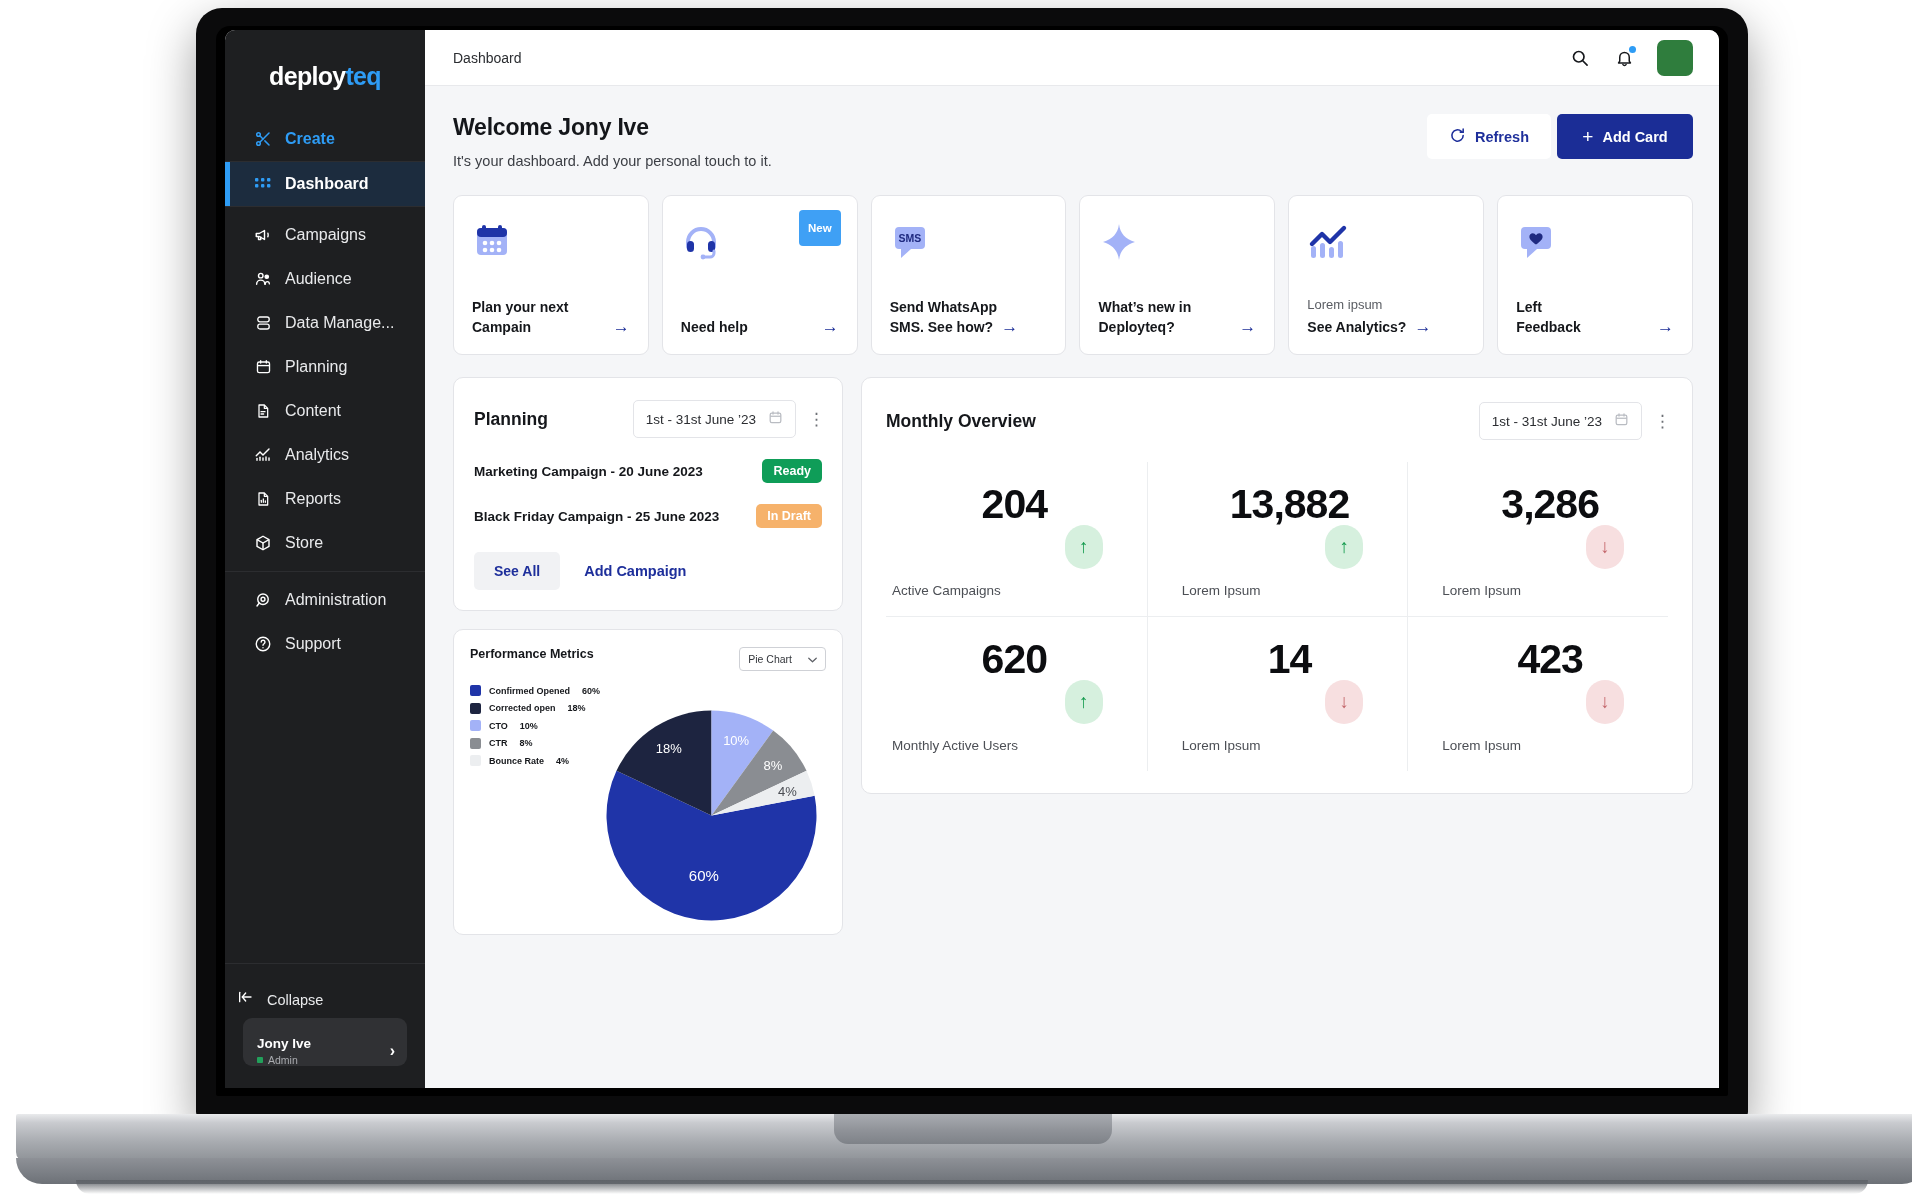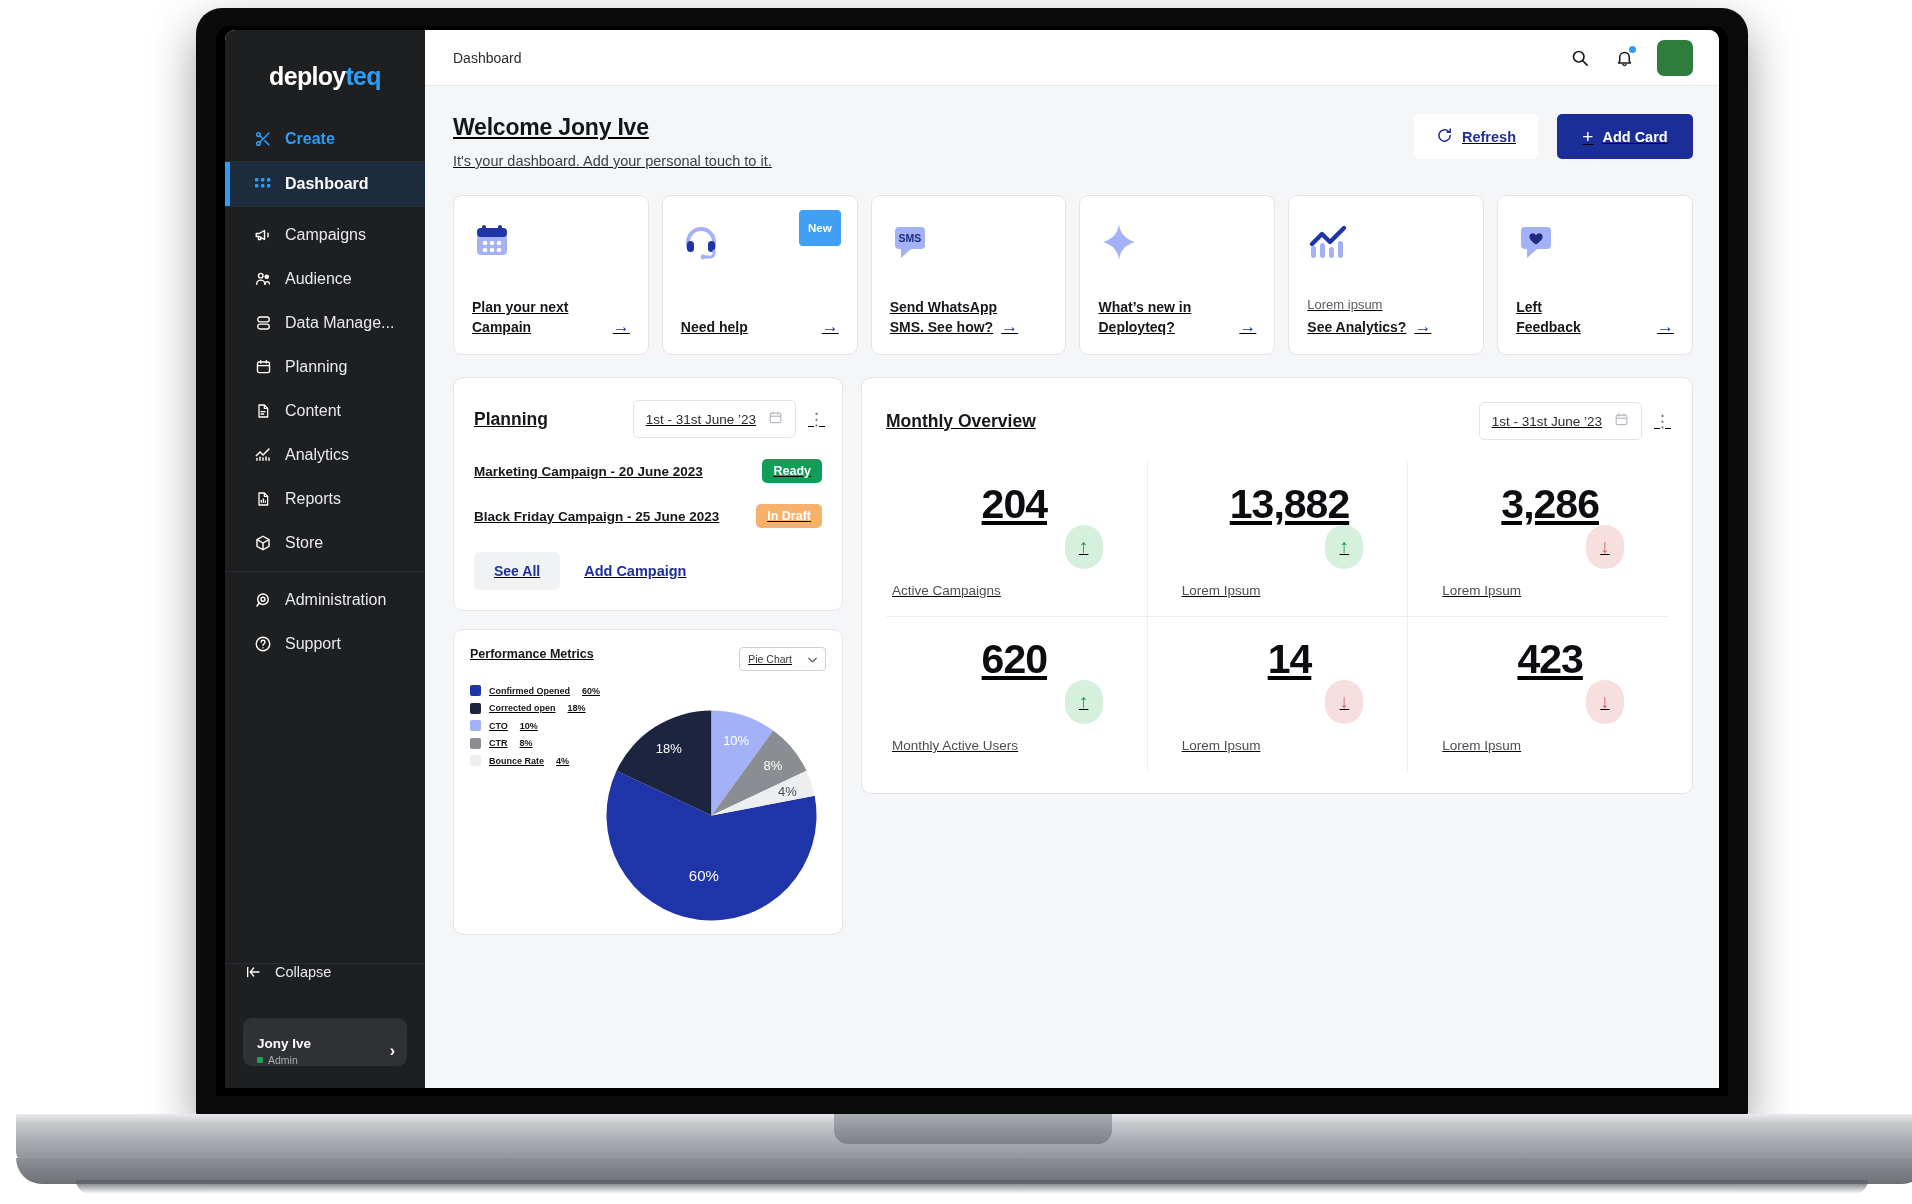--- a/index.html
+++ b/index.html
@@ -67,22 +67,22 @@
   .nav-item.active {
     background:#1c2c3e; color:#ffffff; font-weight:600;
   }
   .nav-item.active::before {
     content:""; position:absolute; left:0; top:0; width:5px; height:100%;
     background:#2E9CF5;
   }
   .spacer { flex:1 1 auto; }
 
   .collapse-row {
-    display:flex; align-items:flex-start; gap:13px; height:44px;
-    padding-left:19px; color:#e9eaec; font-size:14.5px; font-weight:500; cursor:pointer;
+    display:flex; align-items:flex-end; gap:13px; height:44px;
+    padding-left:11px; color:#e9eaec; font-size:14.5px; font-weight:500; cursor:pointer;
   }
   .user-card {
     margin:10px 18px 22px 18px; height:48px; background:#303134;
     border-radius:9px; display:flex; align-items:center;
     padding:18px 12px 0 14px; cursor:pointer;
   }
   .user-meta { flex:1 1 auto; line-height:1.15; }
   .user-name { color:#fff; font-size:13.5px; font-weight:700; }
   .user-role { color:#a9abaf; font-size:10.5px; display:flex; align-items:center; gap:5px; margin-top:2px;}
   .dot-green { width:6px; height:6px; background:#22a05b; border-radius:1px; display:inline-block; }
@@ -97,26 +97,26 @@
   .crumb { font-size:14px; color:#2b2d31; }
   .top-actions { margin-left:auto; display:flex; align-items:center; gap:22px; }
   .icon-btn { width:22px; height:22px; cursor:pointer; position:relative;
     display:flex; align-items:center; justify-content:center; }
   .bell-dot { position:absolute; right:-1px; top:-1px; width:7px; height:7px;
     background:#2E9CF5; border-radius:50%; }
   .avatar { width:36px; height:36px; border-radius:7px; background:#2f7d3d; cursor:pointer; }
 
   
   .content { position:absolute; left:200px; top:56px; width:1294px; height:1002px;
-    background:#f5f6f8; padding:28px 26px 0 28px; overflow:hidden;text-decoration:underline; }
+    background:#f5f6f8; padding:28px 26px 0 28px; overflow:hidden; }
 
   .welcome-row { display:flex; align-items:flex-start; }
   .wtitle { font-size:23px; font-weight:800; color:#14161a; letter-spacing:-.2px; }
   .wsub { font-size:14.5px; color:#3b3e44; margin-top:12px; }
-  .welcome-btns { margin-left:auto; display:flex; gap:19px;align-items:flex-end; }
+  .welcome-btns { margin-left:auto; display:flex; gap:6px;align-items:flex-end; }
   .btn {
     height:45px; border-radius:5px; display:flex; align-items:center; justify-content:center;
     gap:9px; font-size:14.5px; font-weight:700; cursor:pointer; padding:0 22px;
   }
   .btn-refresh { background:#ffffff; color:#1e2f9b; min-width:113px; }
   .btn-add { background:#1b2d96; color:#ffffff; min-width:136px; }
 
   
   .quick-row { display:flex; gap:13px; margin-top:26px; }
   .qcard {

